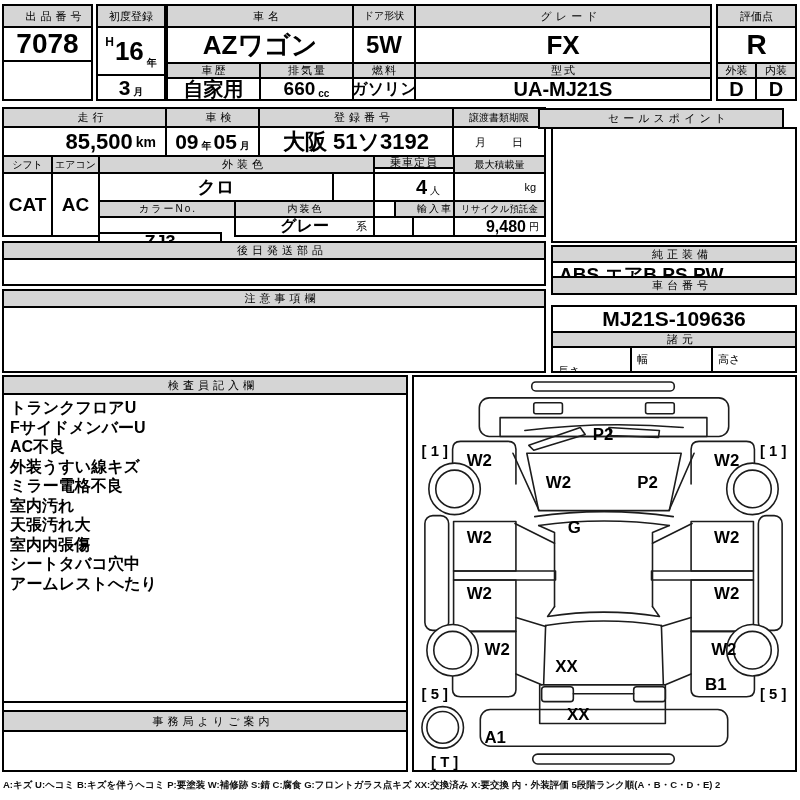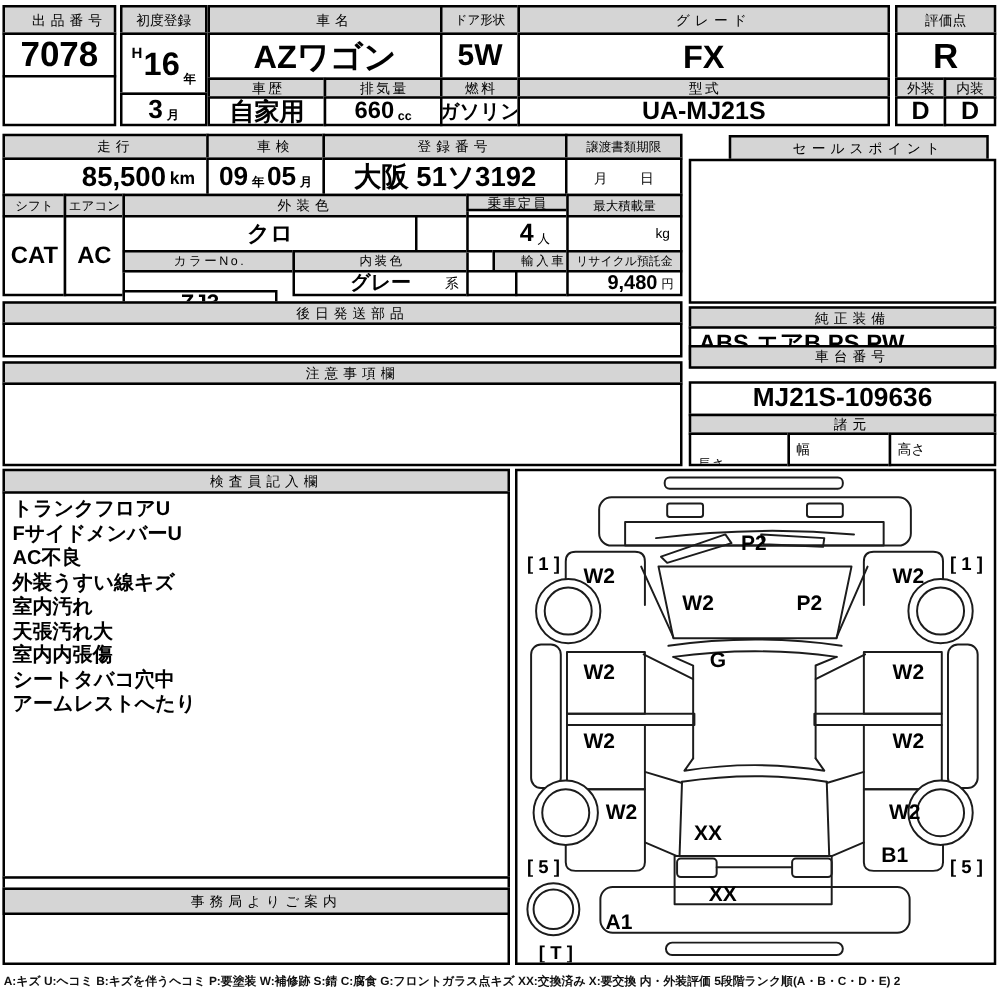--- a/index.html
+++ b/index.html
@@ -126,41 +126,42 @@
 <div class="c v vr" style="left:453px;top:216px;width:93px;height:21px;padding-right:5px">
   <span style="font-size:16px">9,480</span>
   <span class="unit" style="font-weight:normal">円</span>
 </div>
 
 <div class="c h ls" style="left:2px;top:241px;width:544px;height:19px">後日発送部品</div>
 <div class="c" style="left:2px;top:258px;width:544px;height:28px"></div>
 <div class="c h ls" style="left:2px;top:289px;width:544px;height:19px">注意事項欄</div>
 <div class="c" style="left:2px;top:306px;width:544px;height:67px"></div>
 
-<div class="c h ls" style="left:583px;top:108px;width:208px;height:21px">セールスポイント</div>
+<div class="c h ls" style="left:538px;top:108px;width:246px;height:21px">セールスポイント</div>
 <div class="c" style="left:551px;top:127px;width:246px;height:116px"></div>
 
 <div class="c h ls" style="left:551px;top:245px;width:246px;height:18px">純正装備</div>
 <div class="c v vl" style="left:551px;top:261px;width:246px;height:27px;font-size:19px;padding-left:6px">ABS エアB PS PW</div>
 
 <div class="c h ls" style="left:551px;top:276px;width:246px;height:19px">車台番号</div>
 <div class="c v" style="left:551px;top:305px;width:246px;height:28px;font-size:21px">MJ21S-109636</div>
 
 <div class="c h ls" style="left:551px;top:331px;width:246px;height:17px">諸元</div>
 <div class="c v vl" style="left:551px;top:346px;width:81px;height:27px;font-weight:normal;font-size:11px;padding-left:5px;align-items:flex-start;padding-top:16px">長さ</div>
 <div class="c v vl" style="left:630px;top:346px;width:83px;height:27px;font-weight:normal;font-size:11px;padding-left:5px;align-items:flex-start;padding-top:4px">幅</div>
 <div class="c v vl" style="left:711px;top:346px;width:86px;height:27px;font-weight:normal;font-size:11px;padding-left:5px;align-items:flex-start;padding-top:4px">高さ</div>
 
 <div class="c h ls" style="left:2px;top:375px;width:406px;height:20px">検査員記入欄</div>
 <div class="c" style="left:2px;top:393px;width:406px;height:310px">
   <div id="inspector-notes">
       <div class="note-line">トランクフロアU</div>
       <div class="note-line">FサイドメンバーU</div>
       <div class="note-line">AC不良</div>
       <div class="note-line">外装うすい線キズ</div>
+      <div class="note-line">ミラー電格不良</div>
       <div class="note-line">室内汚れ</div>
       <div class="note-line">天張汚れ大</div>
       <div class="note-line">室内内張傷</div>
       <div class="note-line">シートタバコ穴中</div>
       <div class="note-line">アームレストへたり</div>
     </div>
 </div>
 <div class="c" style="left:2px;top:701px;width:406px;height:71px"></div>
 <div class="c h ls" style="left:2px;top:710px;width:406px;height:22px">事務局よりご案内</div>
 

